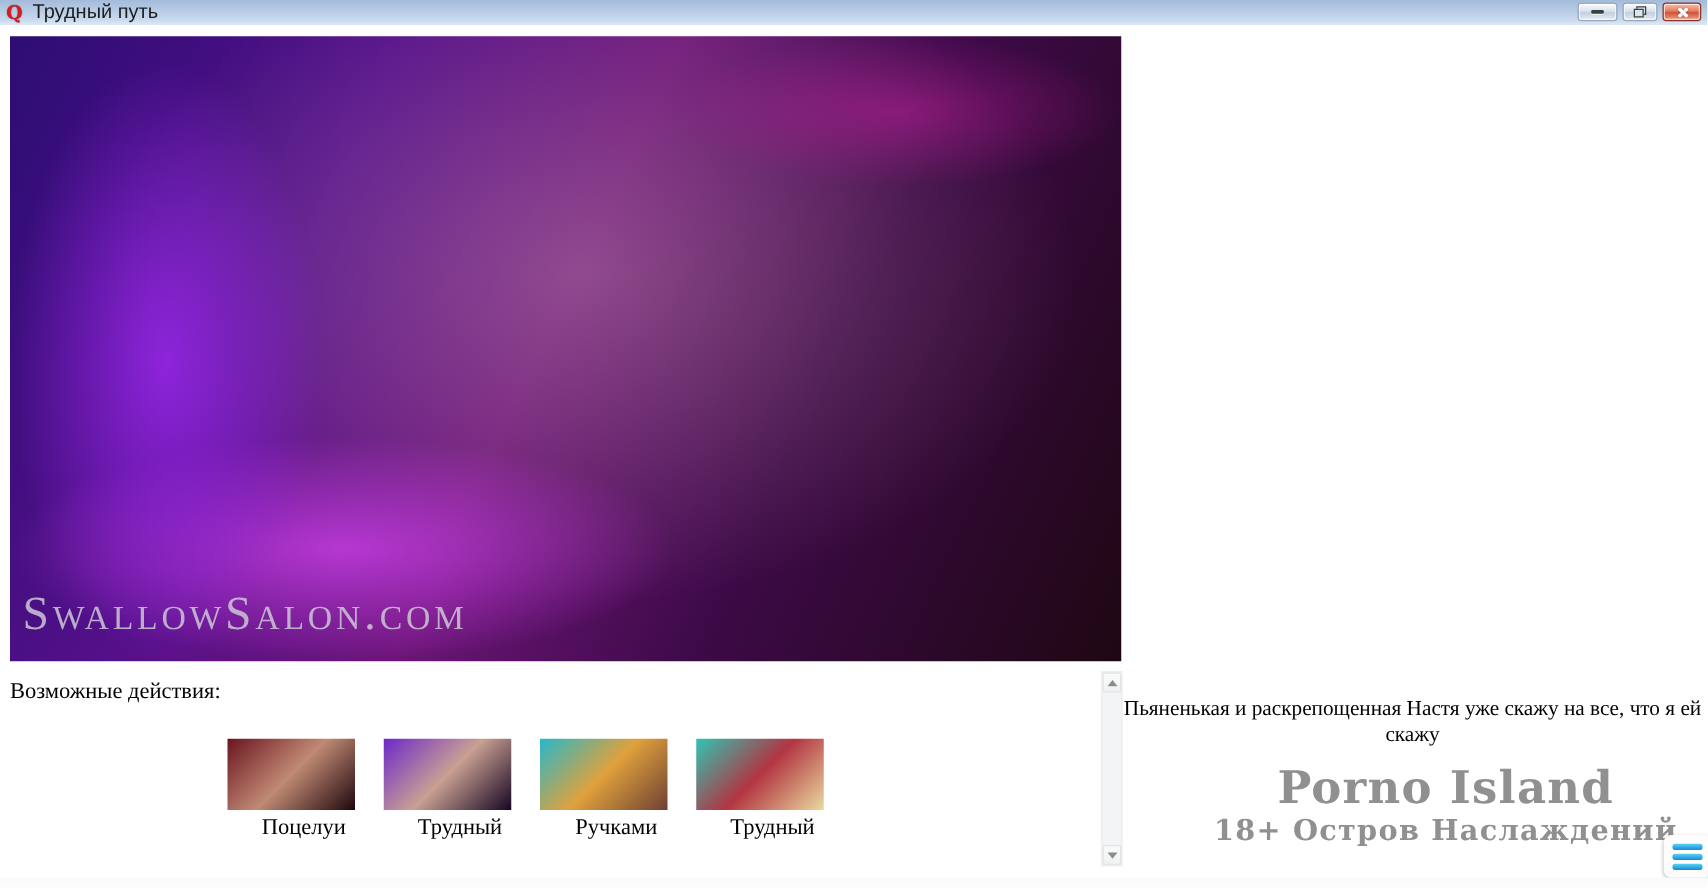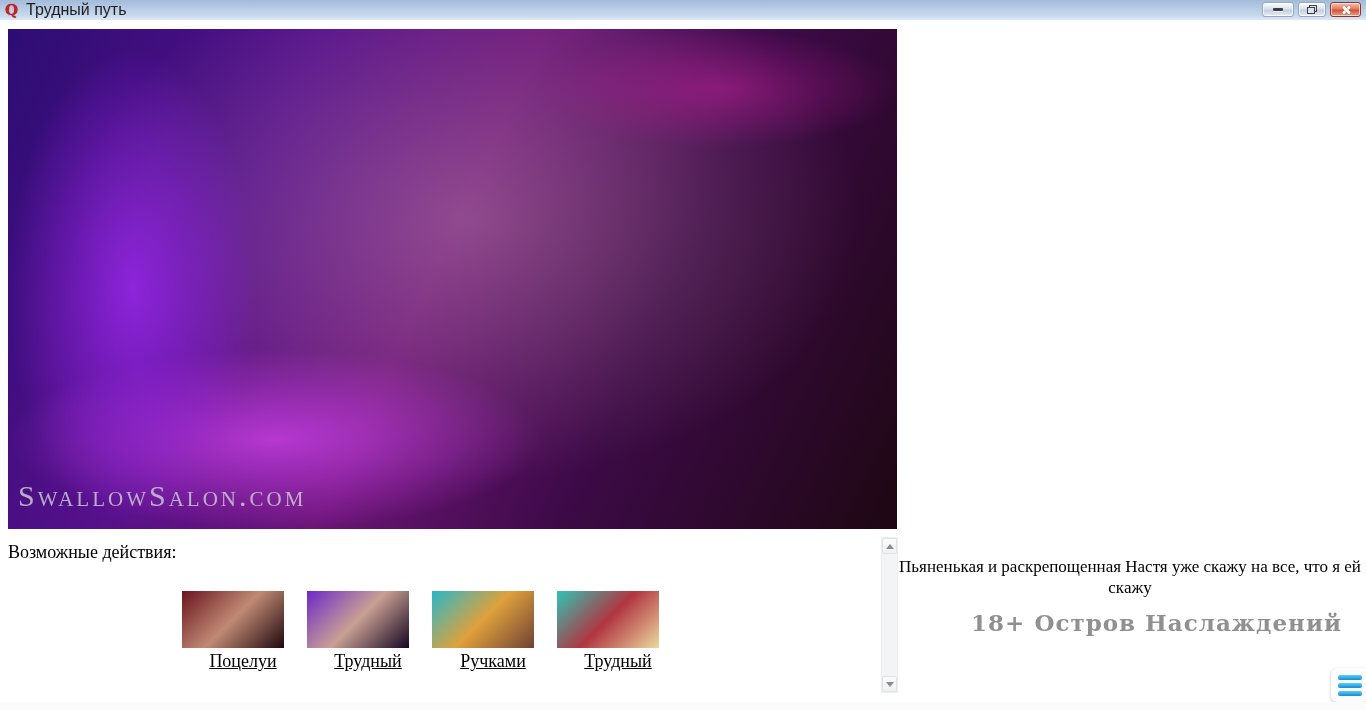--- a/index.html
+++ b/index.html
@@ -56,32 +56,32 @@
     background:
       radial-gradient(closest-side at 14% 52%, rgba(148,38,228,.9), transparent),
       radial-gradient(closest-side at 30% 82%, rgba(196,62,224,.85), transparent),
       radial-gradient(closest-side at 80% 12%, rgba(186,30,150,.55), transparent),
       radial-gradient(ellipse at 52% 38%, rgba(232,196,196,.30), transparent 60%),
       linear-gradient(115deg, #2c0d73 0%, #55108a 28%, #6c1578 48%, #3c0a46 70%, #1e0712 100%);
   }
   .watermark {
     position:absolute; left:10px; bottom:16px;
     font-family:"Liberation Serif", serif; font-variant:small-caps;
-    font-size:30px; letter-spacing:3px; color:rgba(203,200,213,.85);
+    font-size:38px; letter-spacing:3px; color:rgba(203,200,213,.85);
   }
 
   
   .actions-label {
     position:absolute; left:8px; top:542px;
     font-family:"Liberation Serif", serif; font-size:18px; color:#000;
   }
   .thumbs {
     position:absolute; left:182px; top:591px; display:flex; gap:3px;
   }
-  .thumb { width:122px;text-decoration:underline; }
+  .thumb { width:122px; }
   .thumb-img { width:102px; height:57px; background:#555; }
   .thumb-label {
     margin-top:3px; text-align:center; color:#000;
     font-family:"Liberation Serif", serif; font-size:18px;
   }
 
   
   .vscroll {
     position:absolute; left:881px; top:537px; width:17px; height:156px;
     background:#f3f4f5; border:1px solid #ecedee;
@@ -180,20 +180,21 @@
       <span class="tri-up"></span>
     </div>
   <div class="sb-btn down">
       <span class="tri-down"></span>
     </div>
 </div>
 
 <p class="desc">Пьяненькая и раскрепощенная Настя уже скажу на все, что я ей скажу</p>
 
 <div class="branding">
+  <div class="brand-title">Porno Island</div>
   <div class="brand-subtitle">18+ Остров Наслаждений</div>
 </div>
 
 <div class="list-icon">
   <span class="list-bar"></span>
   <span class="list-bar"></span>
   <span class="list-bar"></span>
 </div>
 
 <div class="bottom-strip"></div>

